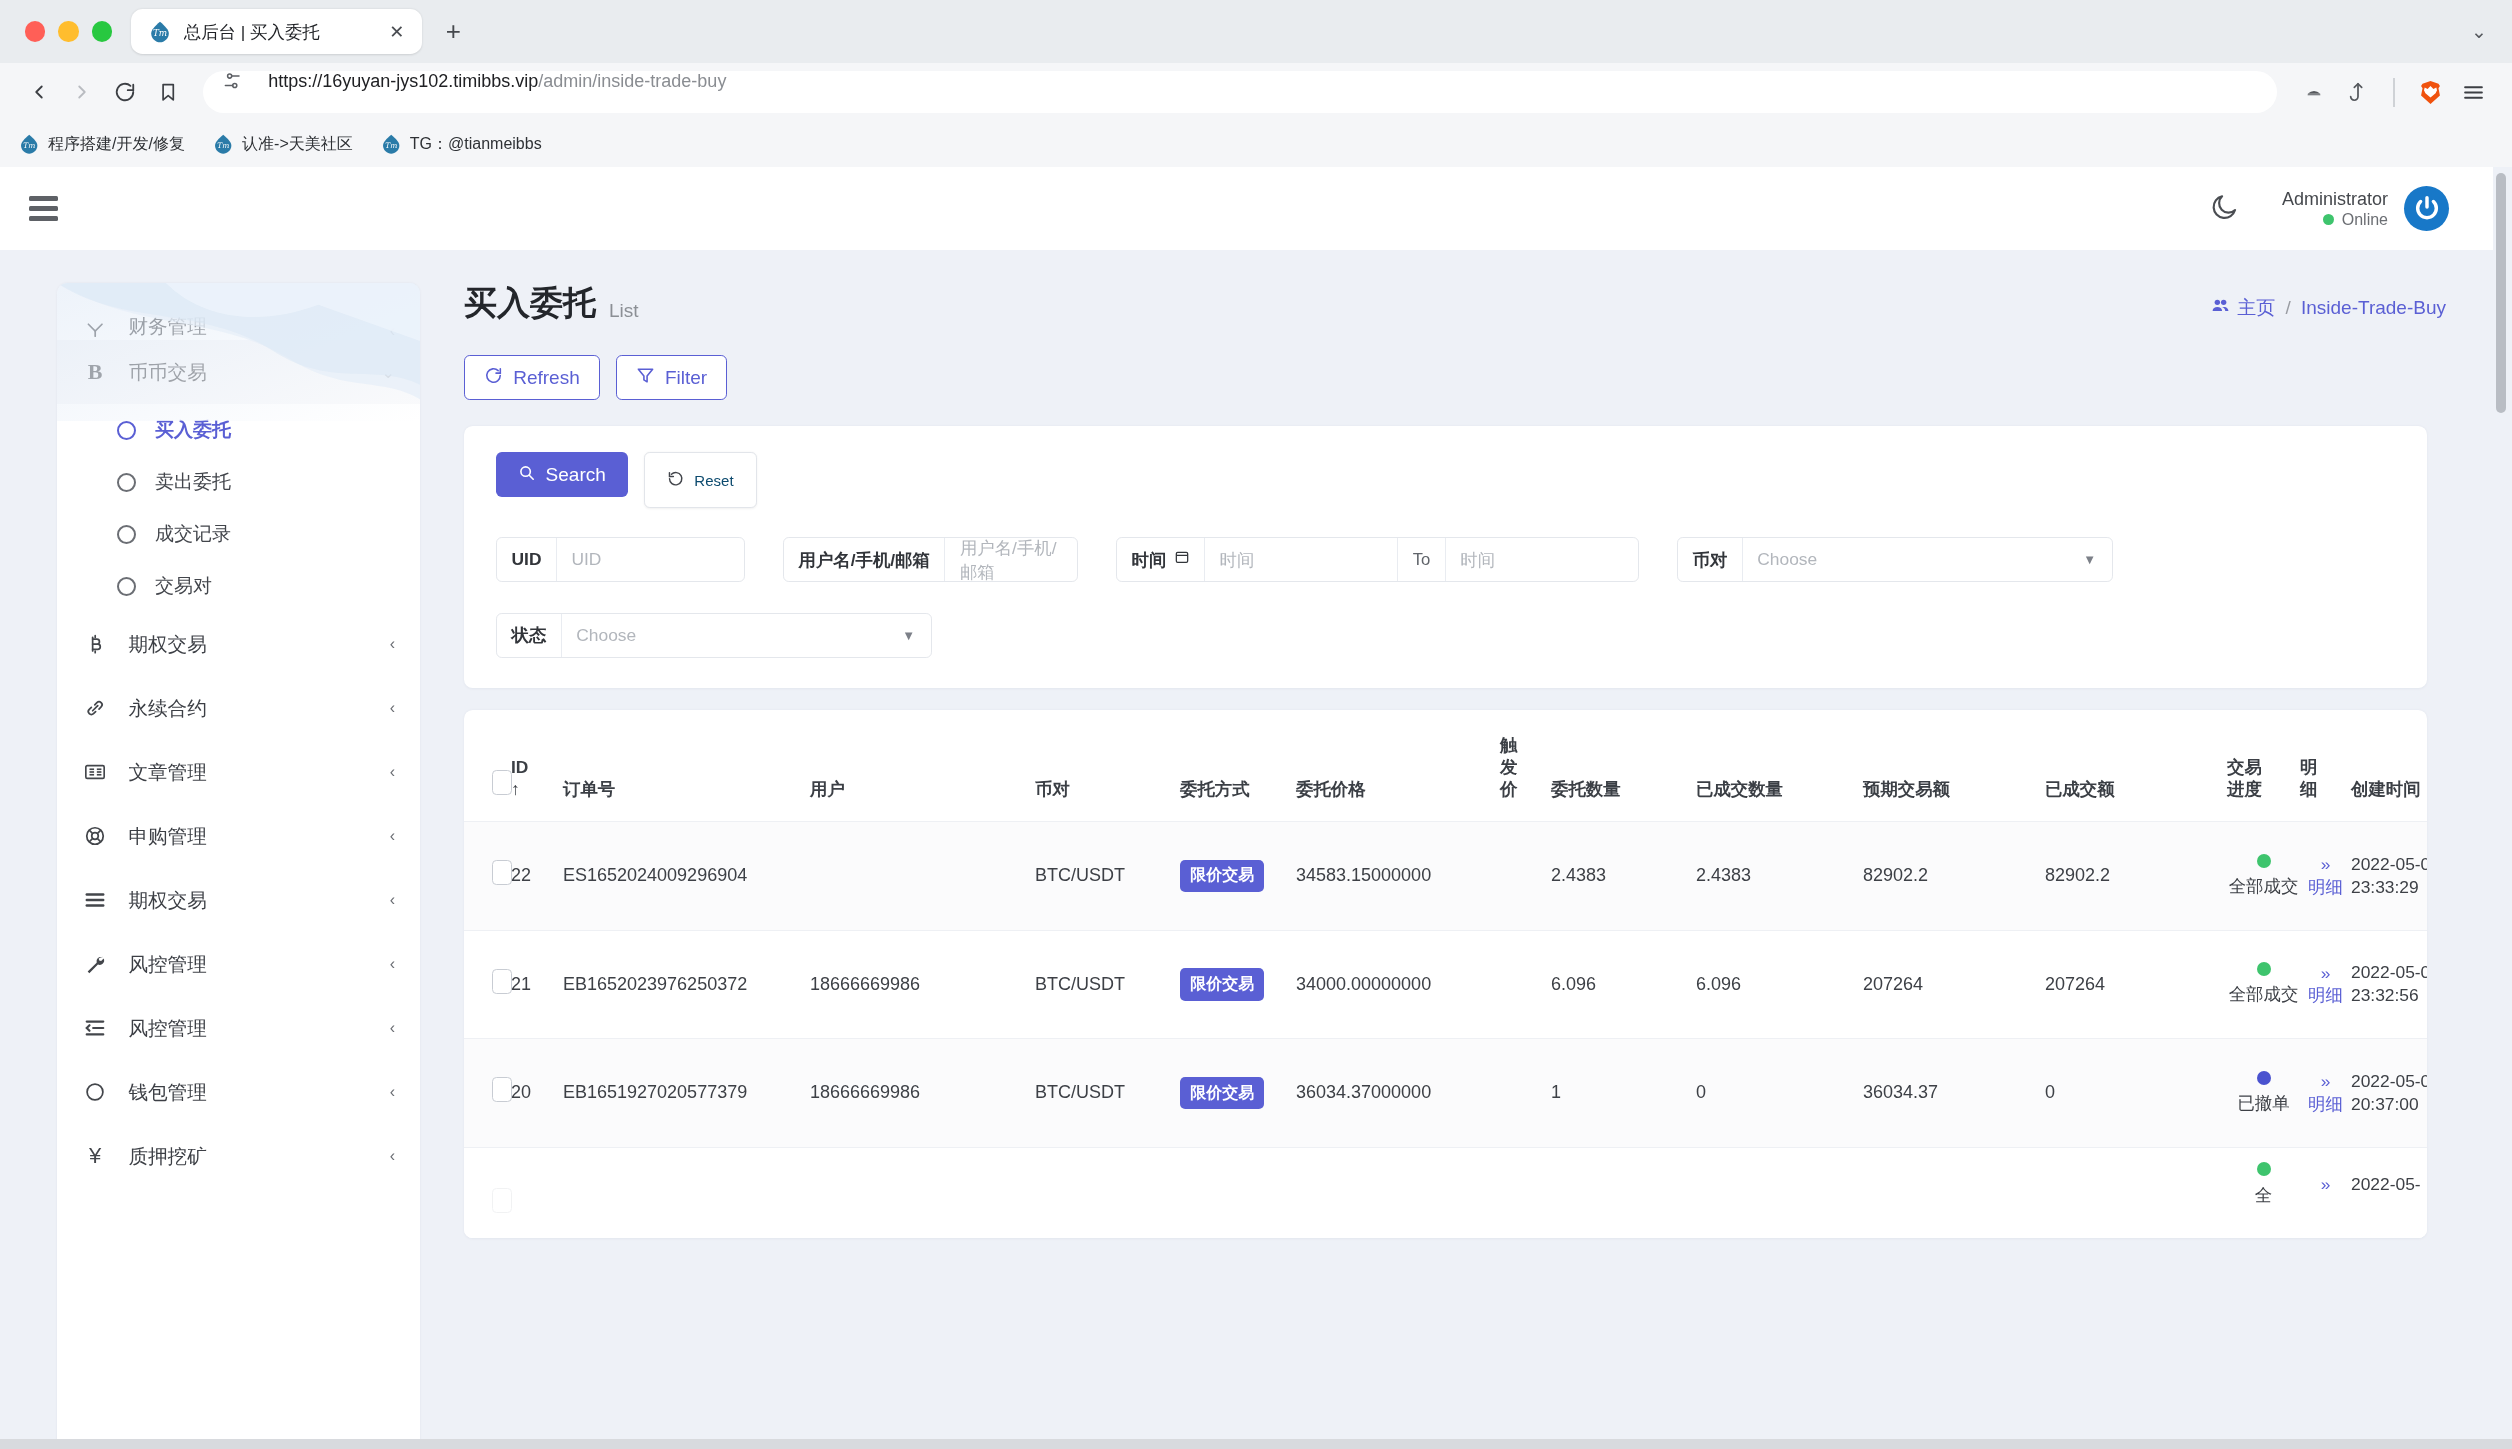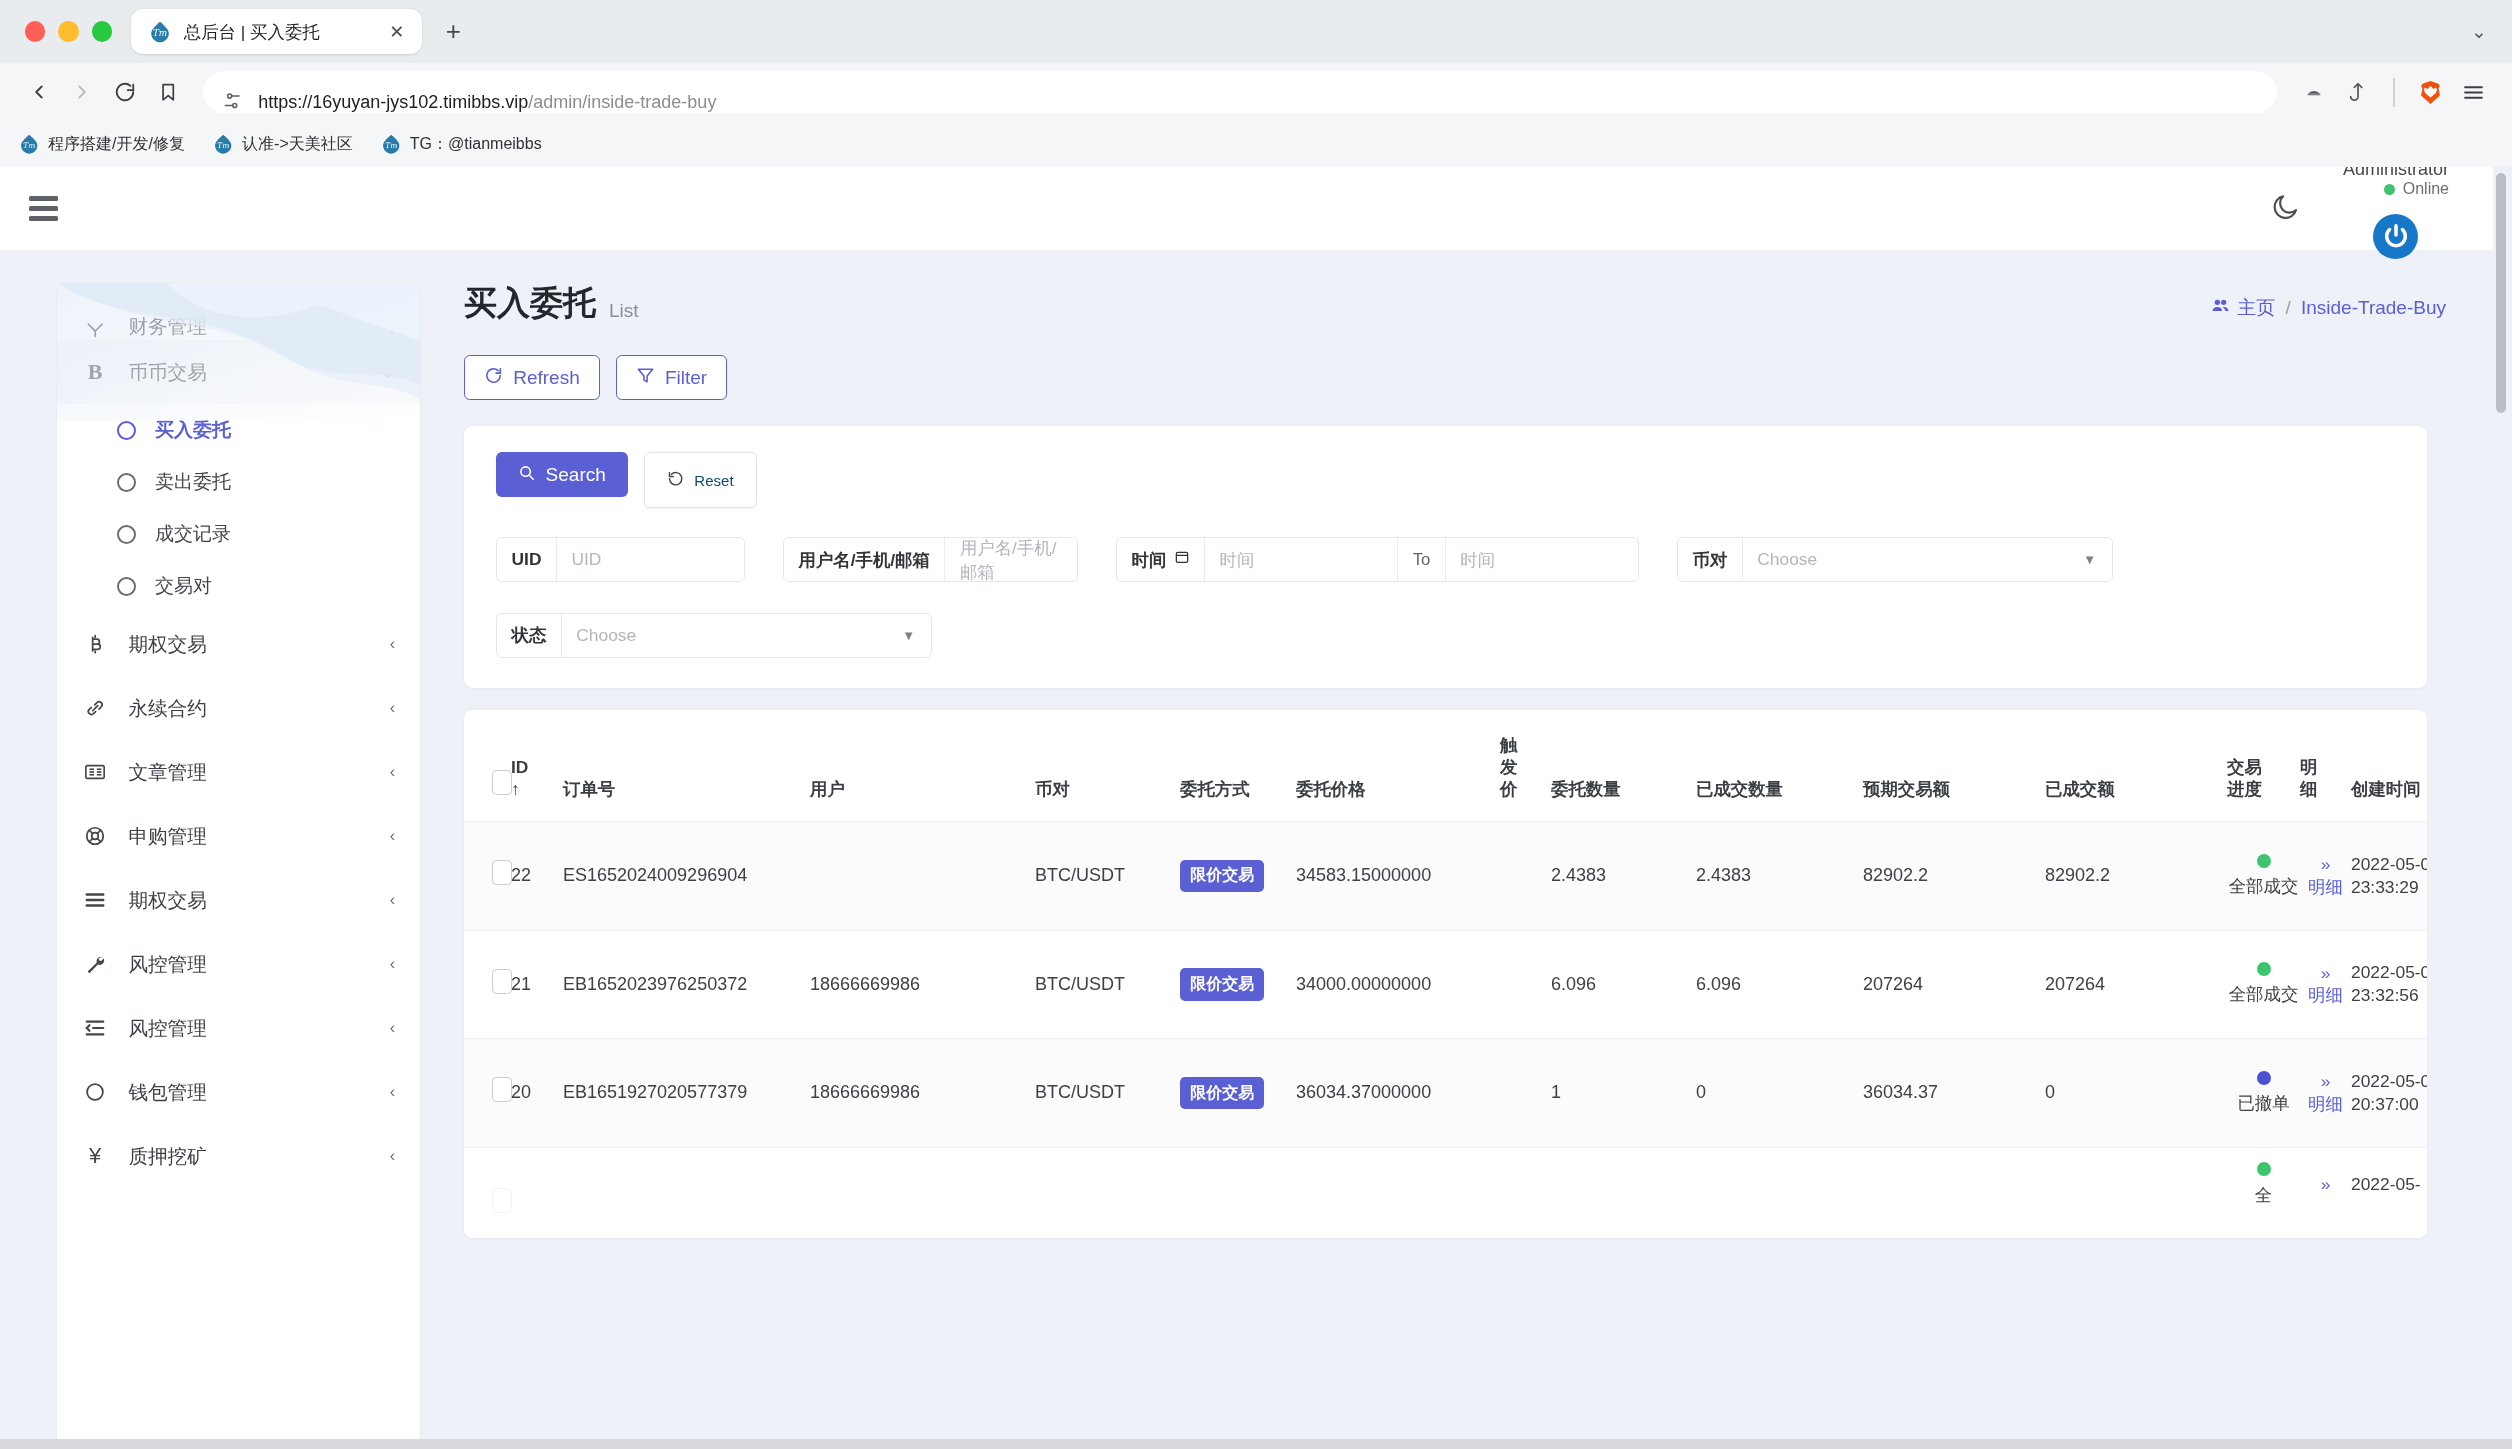--- a/index.html
+++ b/index.html
@@ -55,22 +55,22 @@
     height: 58px; background: #f5f6f8; display: flex; align-items: center;
     padding: 0 19px; gap: 4.4px;
   }
   .navbtn {
     width: 39px; height: 39px; display:flex; align-items:center;
     justify-content:center; color:#3c3f44; border-radius: 50%;
   }
   .navbtn.disabled { color: #b9bcc1; }
   .urlbar {
     flex: 1; height: 42px; background: #fff; border-radius: 22px;
-    margin: 0 13px 0 10.2px; display: flex; align-items: flex-end;
-    padding: 0 19px; gap: 16px;
+    margin: 0 13px 0 10.2px; display: flex; align-items: flex-start;
+    padding: 0 19px; gap: 26px;
   }
   .url-text { font-size: 18px; color: #8a8d92; white-space: nowrap; }
   .url-text b { color: #202124; font-weight: 400; }
   .nav-right { display: flex; align-items: center; gap: 4.4px; }
   .vsep { width: 1.5px; height: 29px; background: #cfd2d6; margin: 0 11.6px; }
 
   .bookmarks {
     height: 47px; background: #f5f6f8; display: flex; align-items: center;
     padding: 0 19px; gap: 28px; border-bottom: 0.7px solid #e3e5e8;
   }
@@ -94,21 +94,21 @@
     background: #fff; border-radius: 0 0 0 0;
     display: flex; align-items: center; padding: 0 44px 0 29px;
   }
   .burger { width: 35px; display:flex; flex-direction:column; gap:5.1px; cursor:pointer;}
   .burger span { display:block; height:5.1px; background:#5e6166; border-radius:1.5px; }
   .burger span:nth-child(1){ width:29px; }
   .burger span:nth-child(2){ width:29px; }
   .burger span:nth-child(3){ width:29px; }
   .hdr-spacer { flex: 1; }
   .moon { color:#4a4d52; margin-right: 42px; }
-  .user-block { display:flex; align-items:center; gap: 16px; flex-direction: column; }
+  .user-block { display:flex; align-items:center; gap: 16px; }
   .user-text { text-align: right; }
   .user-name { font-size: 18px; color: #45484d; line-height: 1.25; }
   .user-status { font-size: 16px; color: #6b6e73; display:flex; align-items:center; justify-content:flex-end; gap:7.3px; }
   .online-dot { width: 11px; height: 11px; border-radius:50%; background:#3ec46d; display:inline-block;}
   .avatar {
     width: 45px; height: 45px; border-radius: 50%; background: #1878c8;
     display:flex; align-items:center; justify-content:center; flex:0 0 45px;
   }
 
   

